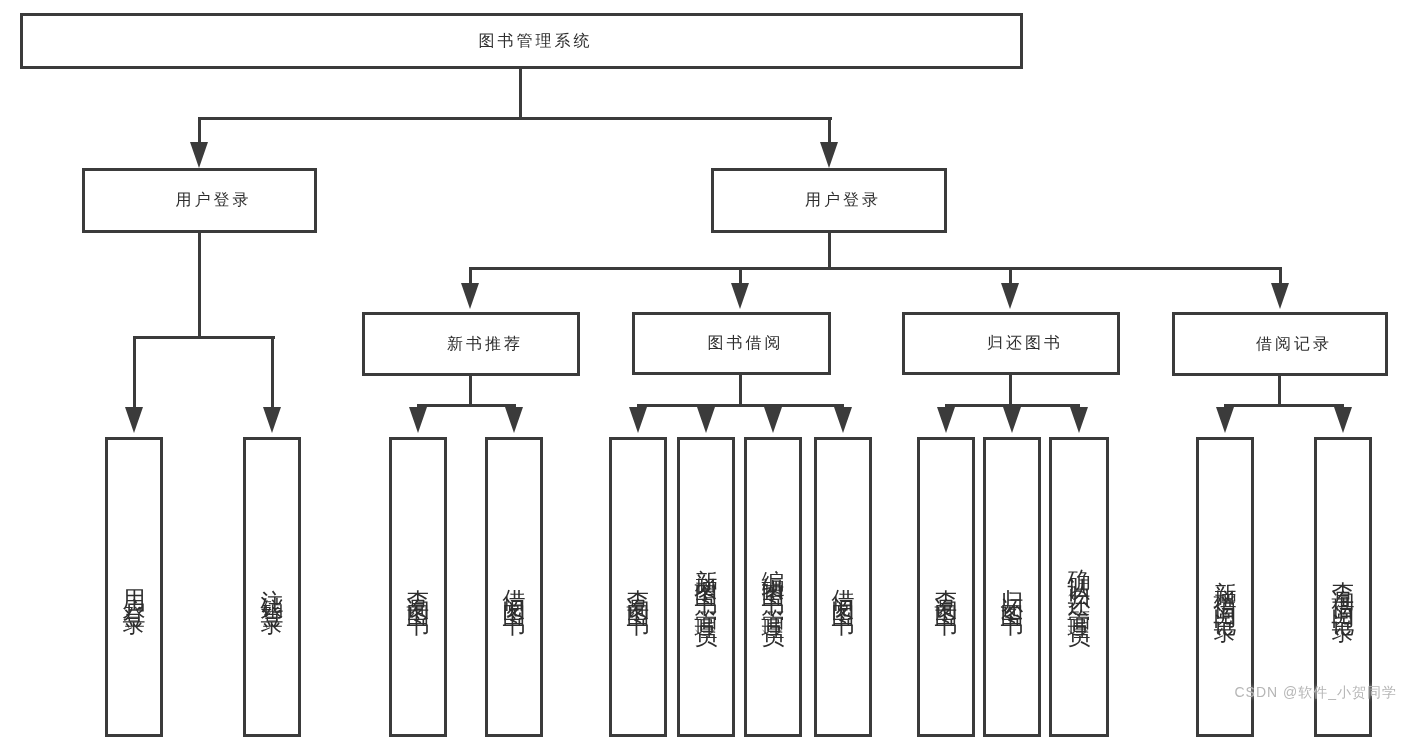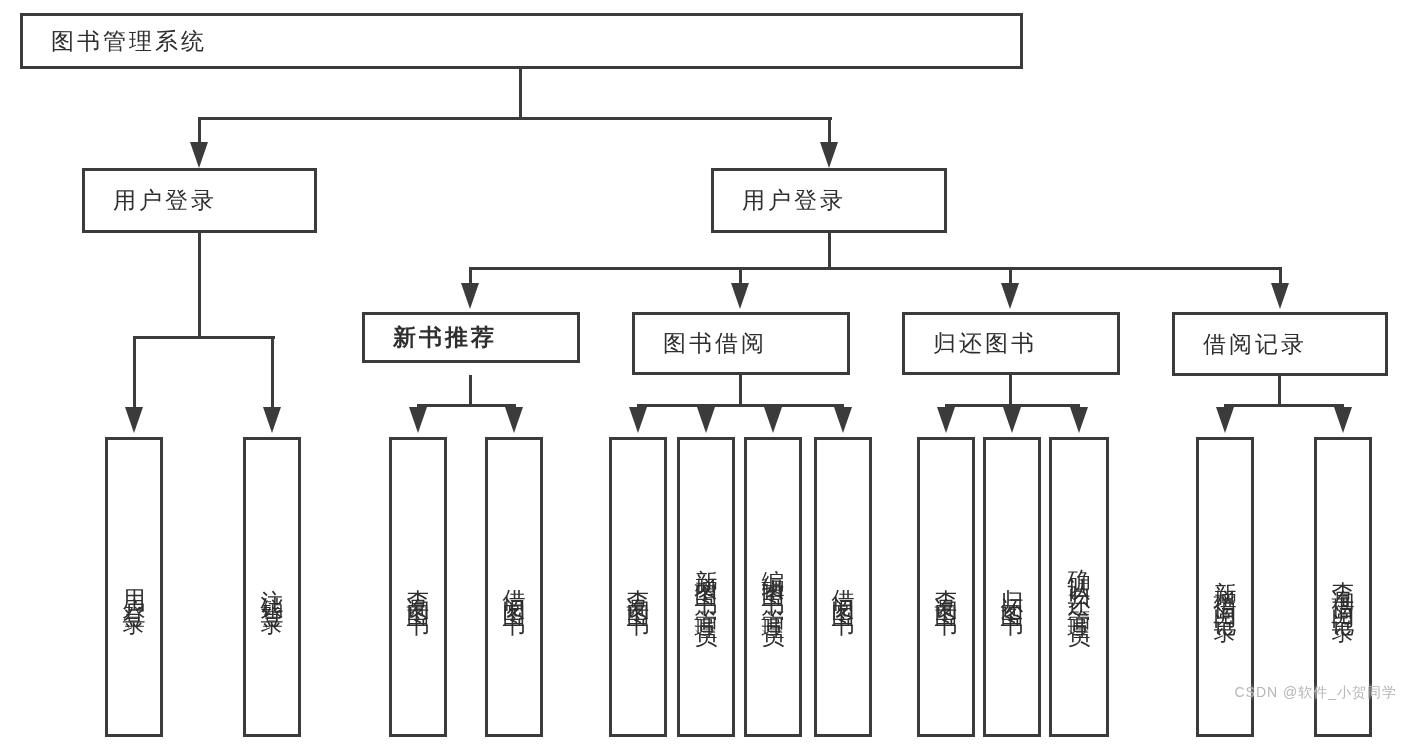--- a/index.html
+++ b/index.html
@@ -17,22 +17,23 @@
     height: 747px;
     background: var(--background);
     overflow: hidden;
   }
   .node {
     position: absolute;
     border: 3px solid var(--line);
     background: var(--background);
     display: flex;
     align-items: center;
+    justify-content: center;
     color: var(--text);
-    font-size: 23px;
+    font-size: 16px;
     letter-spacing: 3px;
     white-space: nowrap;
     padding-left: 28px;
   }
   .leaf {
     position: absolute;
     top: 437px;
     width: 58px;
     height: 300px;
     border: 3px solid var(--line);
@@ -104,24 +105,24 @@
   <div class="hl" style="left:469px; top:267px; width:813px;"></div>
   <div class="vl" style="left:469px; top:267px; height:18px;"></div>
   <div class="vl" style="left:739px; top:267px; height:18px;"></div>
   <div class="vl" style="left:1009px; top:267px; height:18px;"></div>
   <div class="vl" style="left:1279px; top:267px; height:18px;"></div>
   <div class="ar" style="left:461px; top:283px;"></div>
   <div class="ar" style="left:731px; top:283px;"></div>
   <div class="ar" style="left:1001px; top:283px;"></div>
   <div class="ar" style="left:1271px; top:283px;"></div>
 
-  <div class="node" style="left:362px; top:312px; width:218px; height:51px;font-weight:bold;">
+  <div class="node" style="left:362px; top:312px; width:218px; height:64px;">
     <span>新书推荐</span>
   </div>
-  <div class="node" style="left:632px; top:312px; width:218px; height:63px;">
+  <div class="node" style="left:632px; top:312px; width:199px; height:63px;">
     <span>图书借阅</span>
   </div>
   <div class="node" style="left:902px; top:312px; width:218px; height:63px;">
     <span>归还图书</span>
   </div>
   <div class="node" style="left:1172px; top:312px; width:216px; height:64px;">
     <span>借阅记录</span>
   </div>
 
   <div class="vl" style="left:469px; top:375px; height:32px;"></div>

